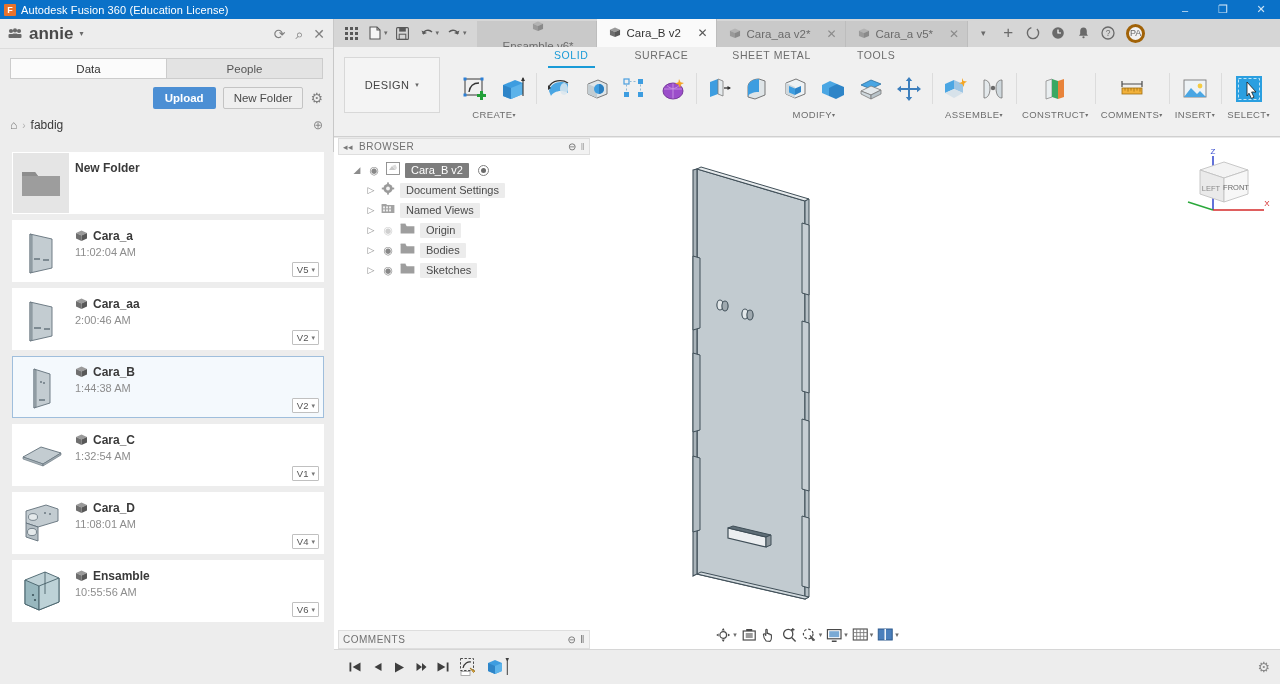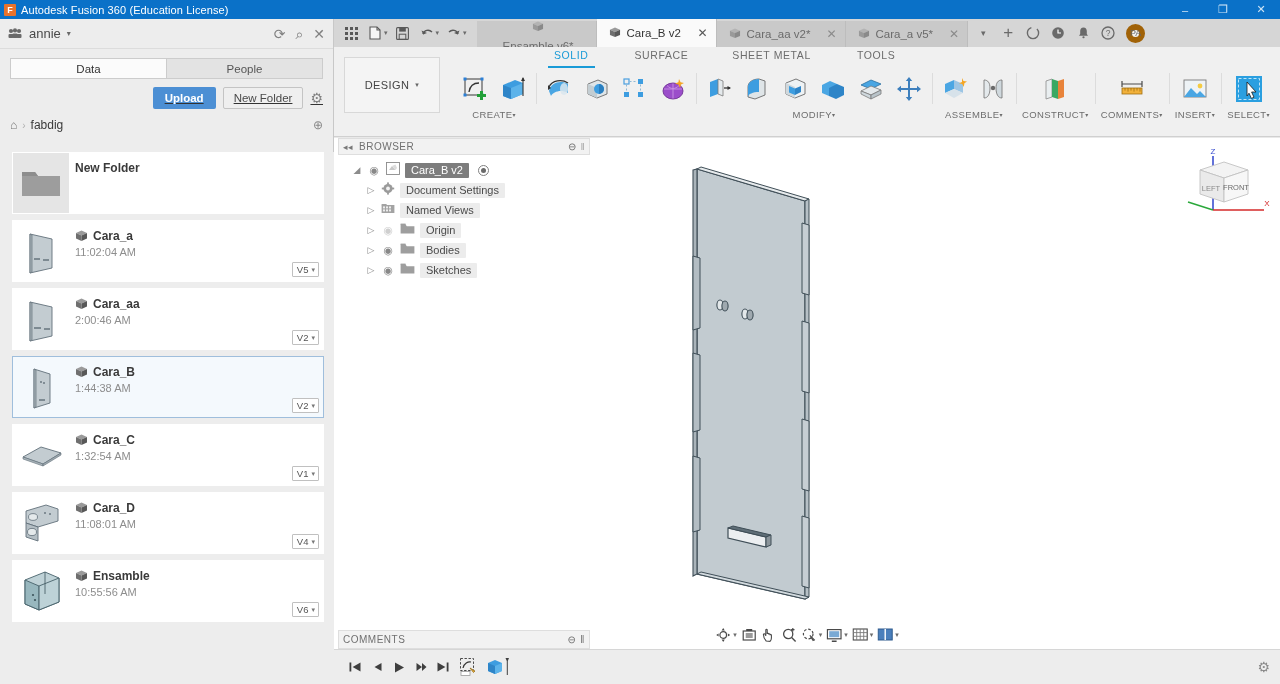--- a/index.html
+++ b/index.html
@@ -35,37 +35,37 @@
     position: absolute; top: 19px; left: 0; width: 334px; height: 665px;
     background: #ededed; border-right: 1px solid #c8c8c8;
   }
   .dp-head {
     height: 30px; display: flex; align-items: center; padding: 0 8px;
     background: #ededed; border-bottom: 1px solid #dcdcdc;
   }
   .dp-head .people-icon {
     width: 14px; height: 11px; margin-right: 7px; position: relative;
   }
-  .dp-proj { font-size: 13px; color: #4a4a4a; }
+  .dp-proj { font-size: 17px; color: #4a4a4a; font-weight: bold; }
   .dp-caret { margin-left: 6px; font-size: 8px; color: #6a6a6a; }
   .dp-head-right { margin-left: auto; display: flex; gap: 10px; align-items: center; }
   .dp-head-right span { color: #808080; font-size: 14px; line-height: 1; cursor: pointer; }
 
   .dp-tabs { display: flex; margin: 9px 10px 0 10px; }
   .dp-tab {
     flex: 1; height: 21px; border: 1px solid #cccccc; background: #e3e3e3;
     display: flex; align-items: center; justify-content: center;
     font-size: 11.5px; color: #555; cursor: pointer;
   }
   .dp-tab.active { background: #fbfbfb; color: #333; }
   .dp-tab:first-child { border-right: none; }
 
   .dp-actions {
     display: flex; align-items: center; justify-content: flex-end;
-    gap: 7px; padding: 8px 10px 7px 23px; text-decoration: underline;
+    gap: 7px; padding: 8px 10px 7px 23px;
   }
   .btn-upload {
     background: #4c8fd4; color: #fff; border: none; height: 22px;
     padding: 0 12px; font-size: 11.5px; font-weight: bold; border-radius: 2px;
     font-family: "Liberation Sans", sans-serif; cursor: pointer;
   }
   .btn-newfolder {
     background: #efefef; color: #4a4a4a; border: 1px solid #c4c4c4; height: 22px;
     padding: 0 10px; font-size: 11.5px; border-radius: 2px;
     font-family: "Liberation Sans", sans-serif; cursor: pointer;
@@ -133,21 +133,21 @@
   .doctab.active { background: #fafafa; color: #333; height: 28px; }
   .doctab .tclose { margin-left: auto; color: #8a8a8a; font-size: 12px; padding-left: 10px; }
   .doctab.active .tclose { color: #555; }
 
   .tab-extra { display: flex; align-items: center; height: 28px; padding: 0 4px; gap: 3px; }
   .tab-extra .ic {
     width: 22px; height: 22px; display: flex; align-items: center; justify-content: center;
     color: #6a6a6a; font-size: 13px; cursor: pointer;
   }
   .avatar {
-    width: 19px; height: 19px; border-radius: 50%; background: #f2f2f2; border: 6px solid #a16207;
+    width: 19px; height: 19px; border-radius: 50%; background: #f2f2f2; border: 3px solid #a16207;
     display: flex; align-items: center; justify-content: center; font-size: 9px; color: #666;
     margin-left: 4px; margin-right: 4px; cursor: pointer;
   }
 
   
   .ribbon {
     height: 90px; background: #f0f0f0; display: flex; align-items: flex-start;
     border-bottom: 1px solid #d0d0d0; position: relative;
   }
   .design-box {

